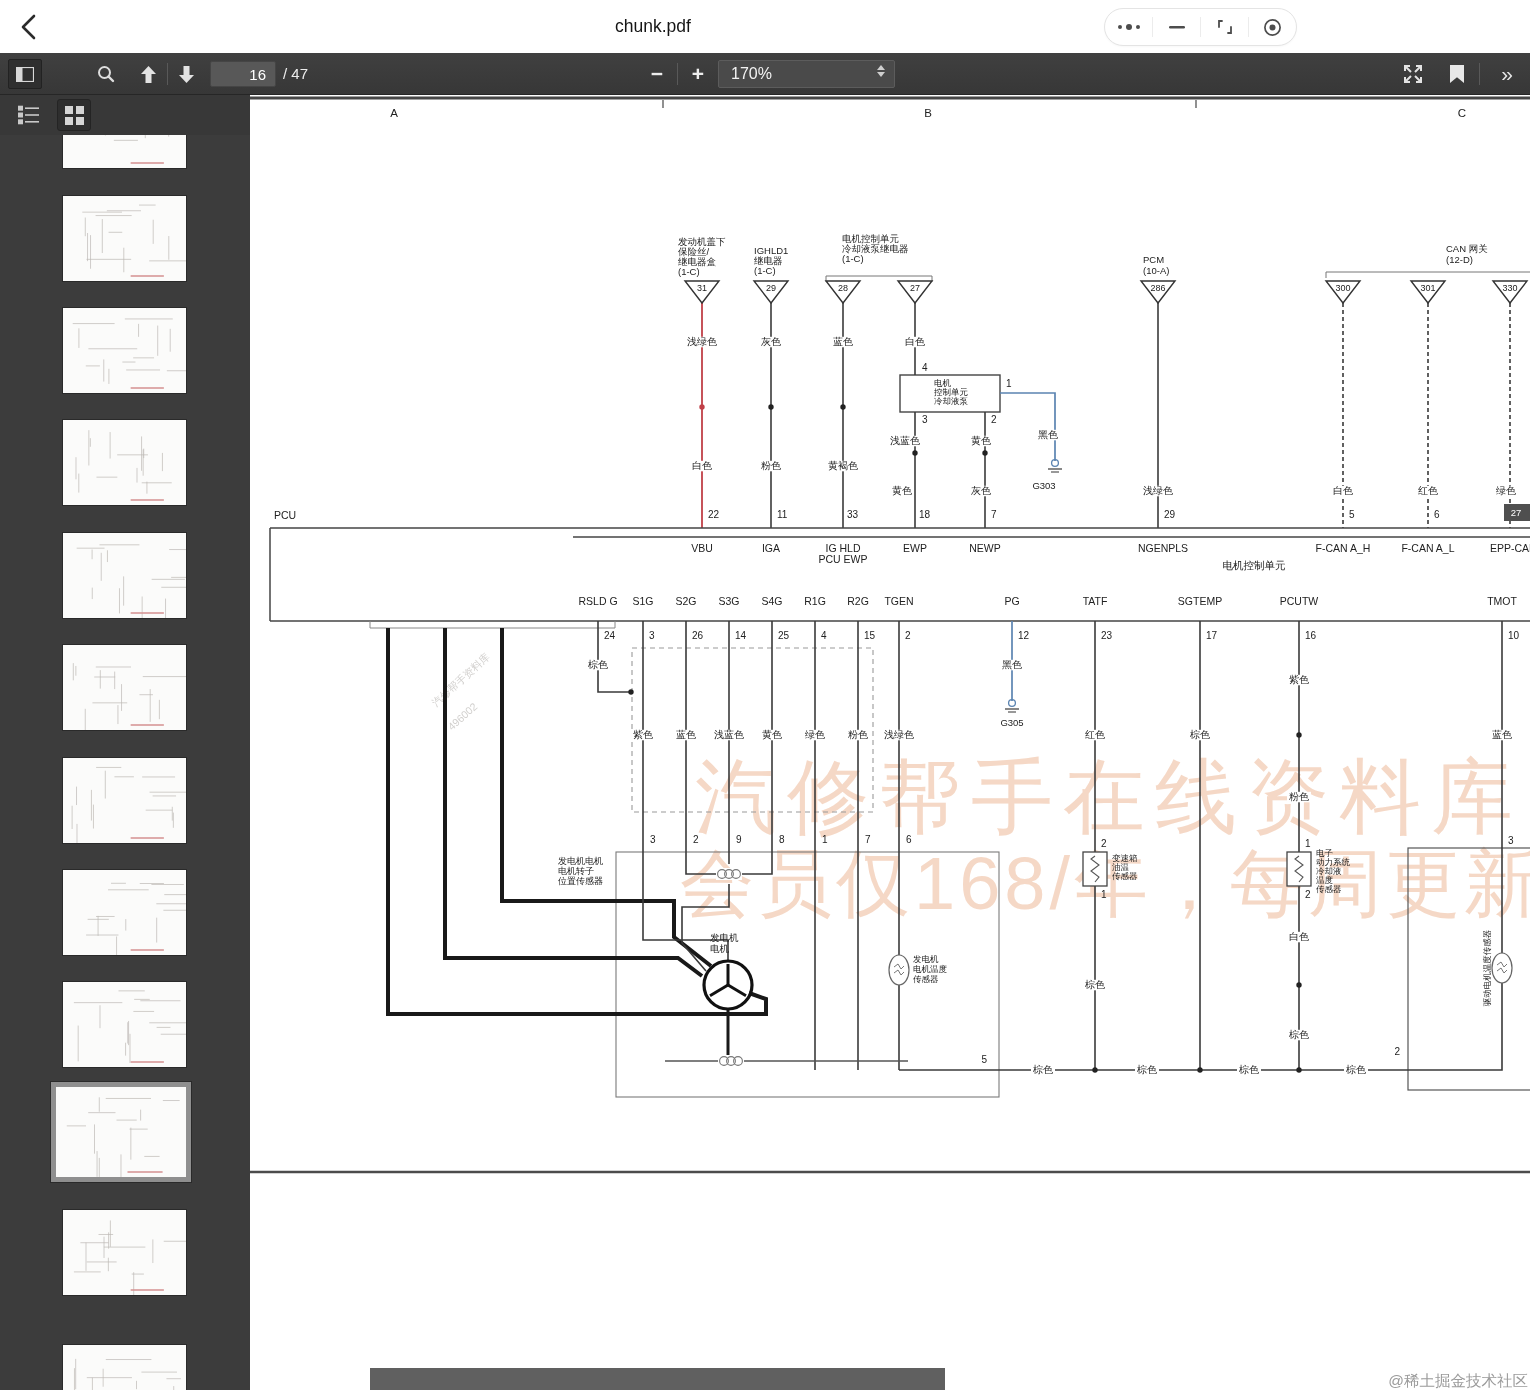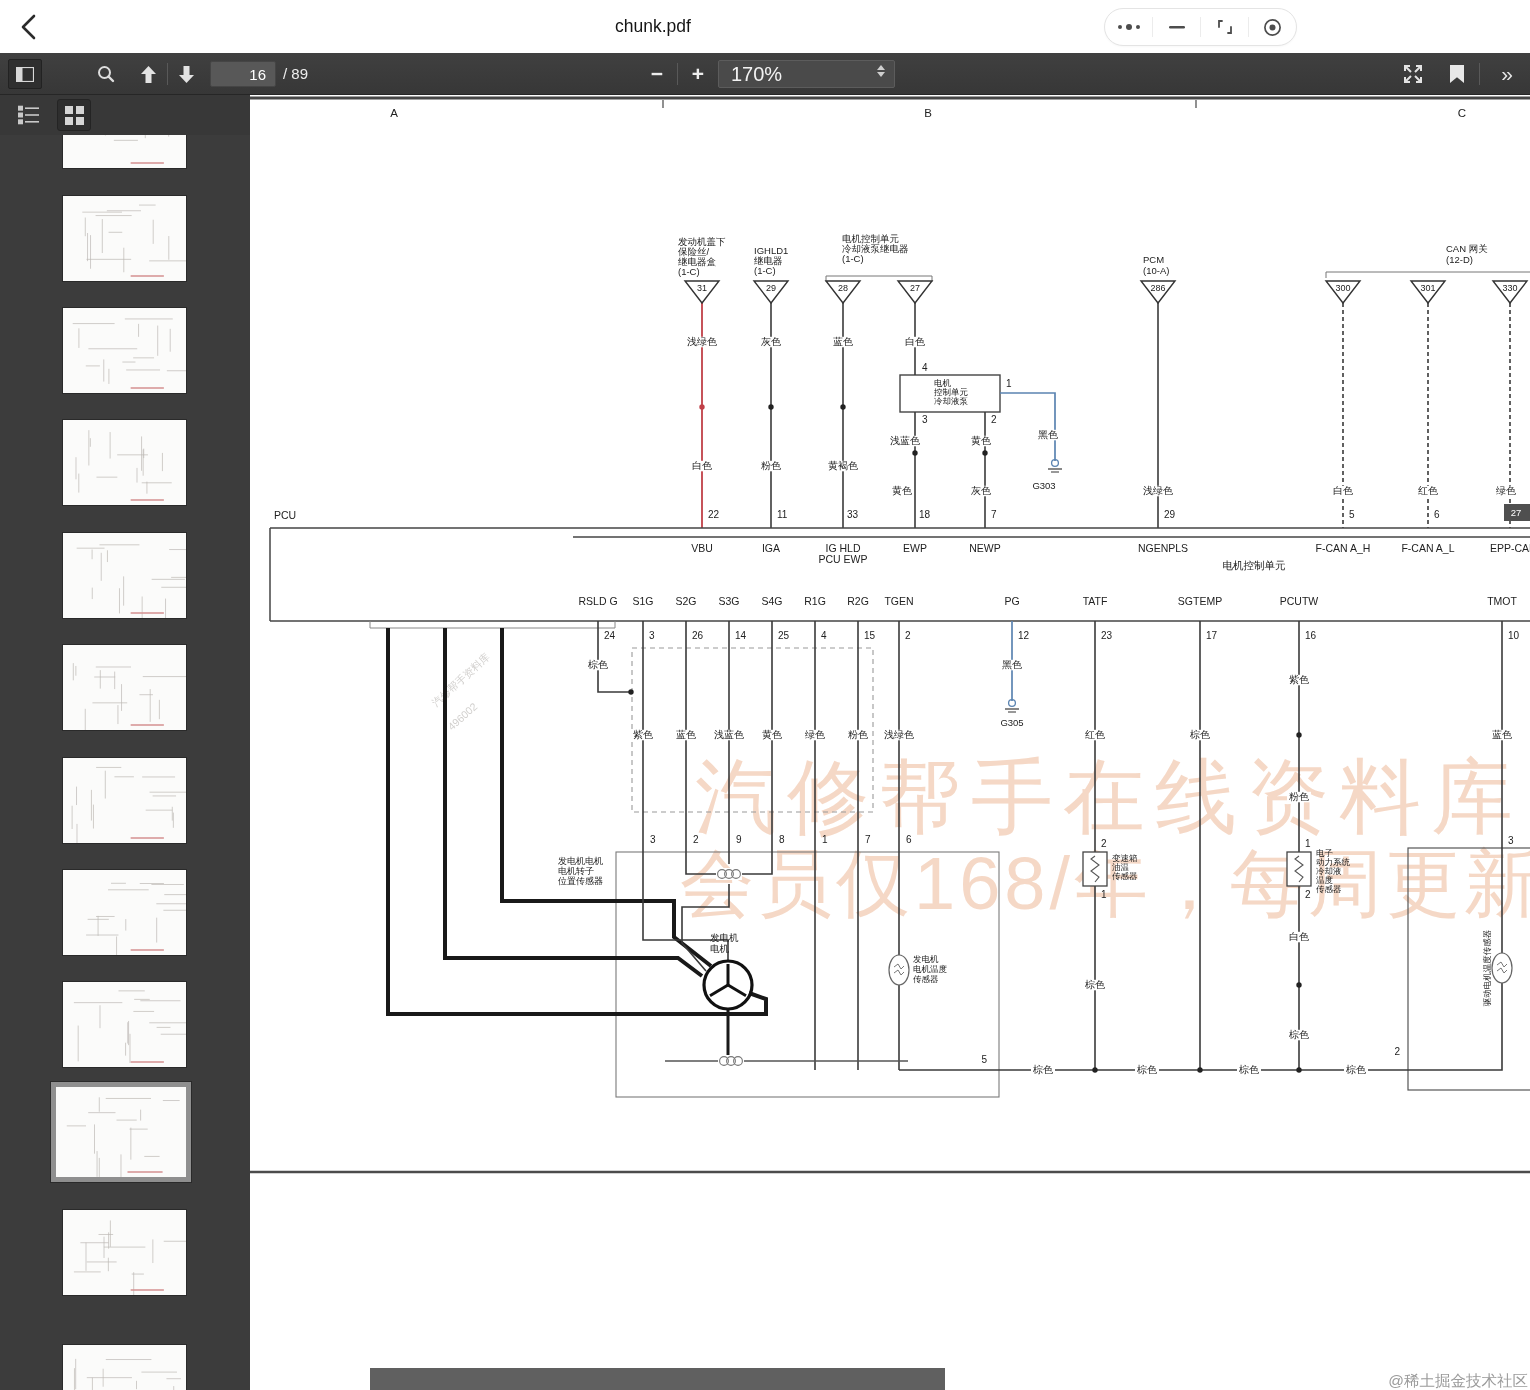--- a/index.html
+++ b/index.html
@@ -19,21 +19,21 @@
     background:linear-gradient(#404040,#373737); border-bottom:1px solid #262626; }
   .tb-btn { position:absolute; top:6px; height:30px; display:flex; align-items:center; justify-content:center; cursor:pointer; }
   .toggle-btn { left:8px; width:34px; background:#2f2f2f; border:1px solid #222; border-radius:2px; }
   .tb-divider { position:absolute; top:10px; width:1px; height:22px; background:#595959; }
   .page-input { position:absolute; left:210px; top:8px; width:66px; height:26px; background:#585858;
     border:1px solid #454545; border-radius:2px; color:#fff; font-size:15px; text-align:right;
     padding-right:9px; font-family:"Liberation Sans",sans-serif; }
   .page-total { position:absolute; left:283px; top:0; line-height:42px; color:#ededed; font-size:15px; }
   .zoom-sign { color:#ededed; font-size:21px; font-weight:bold; }
   .zoom-select { position:absolute; left:718px; top:7px; width:177px; height:28px; background:#4a4a4a;
-    border:1px solid #5c5c5c; border-radius:2px; color:#f2f2f2; font-size:20px; line-height:26px;
+    border:1px solid #5c5c5c; border-radius:2px; color:#f2f2f2; font-size:16px; line-height:26px;
     padding-left:12px; cursor:pointer; }
   .zoom-spinner { position:absolute; right:9px; top:4px; display:flex; flex-direction:column; gap:2px; }
   .zoom-spinner span { width:0; height:0; border-left:4px solid transparent; border-right:4px solid transparent; }
   .sp-up   { border-bottom:5px solid #cfcfcf; }
   .sp-down { border-top:5px solid #cfcfcf; }
   .chev2 { color:#e8e8e8; font-size:21px; }
   
   .sidebar { position:absolute; left:0; top:95px; width:250px; height:1295px; background:#3c3c3c; overflow:hidden; }
   .sb-head { position:absolute; left:0; top:0; width:250px; height:40px; background:#383838; }
   .sb-btn { position:absolute; top:4px; width:34px; height:32px; display:flex; align-items:center;
@@ -106,21 +106,21 @@
         <path d="M7.5 0 L15 8 H10.5 V17 H4.5 V8 H0 Z" fill="#e3e3e3"></path>
       </svg>
   </div>
   <div class="tb-divider" style="left:167px;"></div>
   <div class="tb-btn" style="left:172px;width:28px;">
     <svg width="15" height="17" viewBox="0 0 15 17" transform="rotate(180)">
         <path d="M7.5 0 L15 8 H10.5 V17 H4.5 V8 H0 Z" fill="#e3e3e3"></path>
       </svg>
   </div>
   <input class="page-input" value="16" style="">
-  <span class="page-total">/ 89</span>
+  <span class="page-total">/ 47</span>
 
   <div class="tb-btn" style="left:645px;width:24px;">
     <span class="zoom-sign">−</span>
     </div>
   <div class="tb-divider" style="left:677px;"></div>
   <div class="tb-btn" style="left:686px;width:24px;">
     <span class="zoom-sign">+</span>
     </div>
   <div class="zoom-select">
     <span>170%</span>

